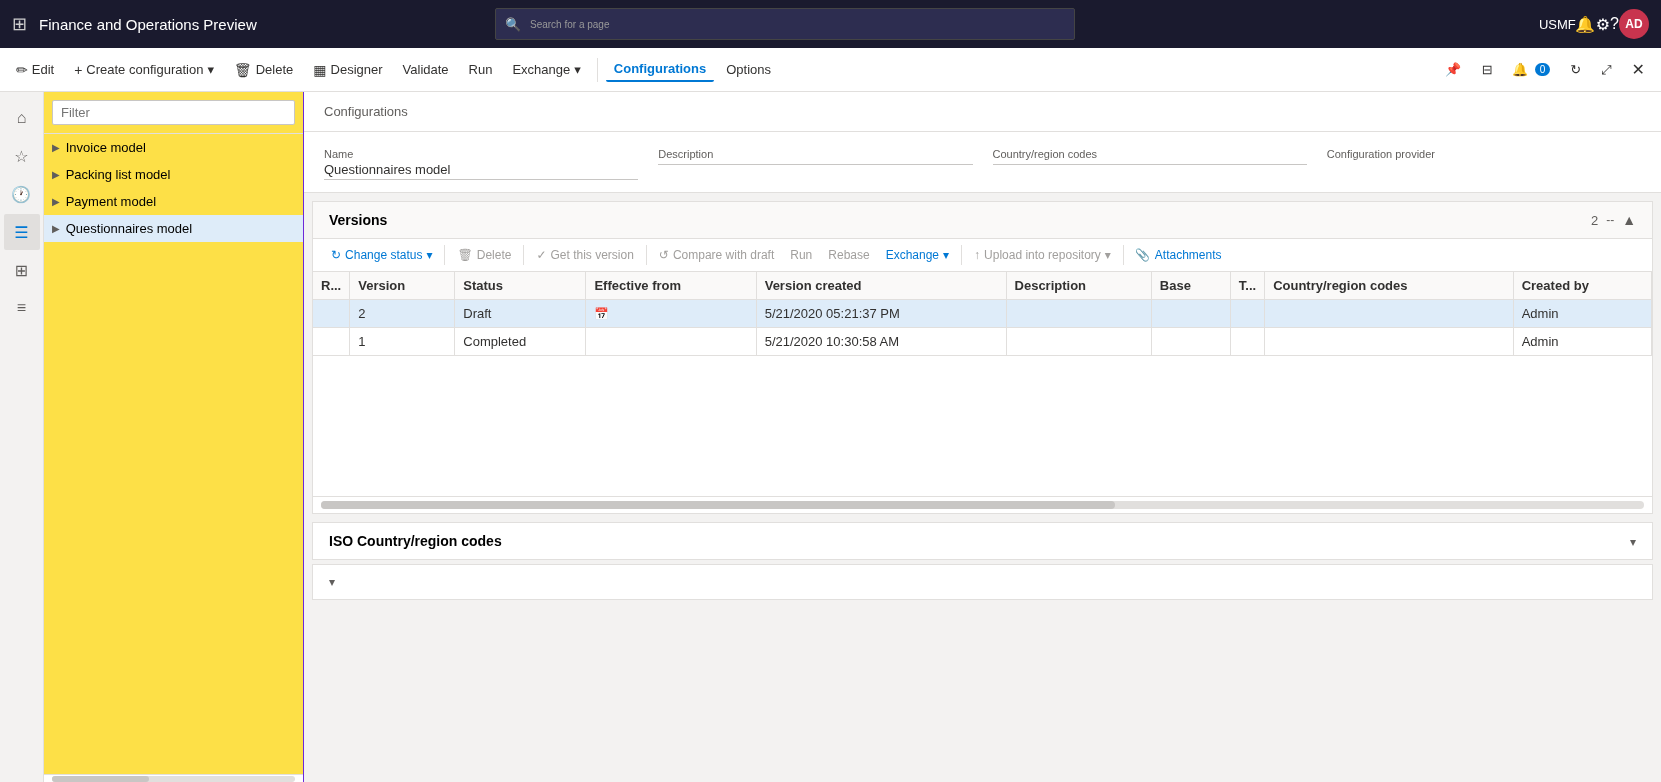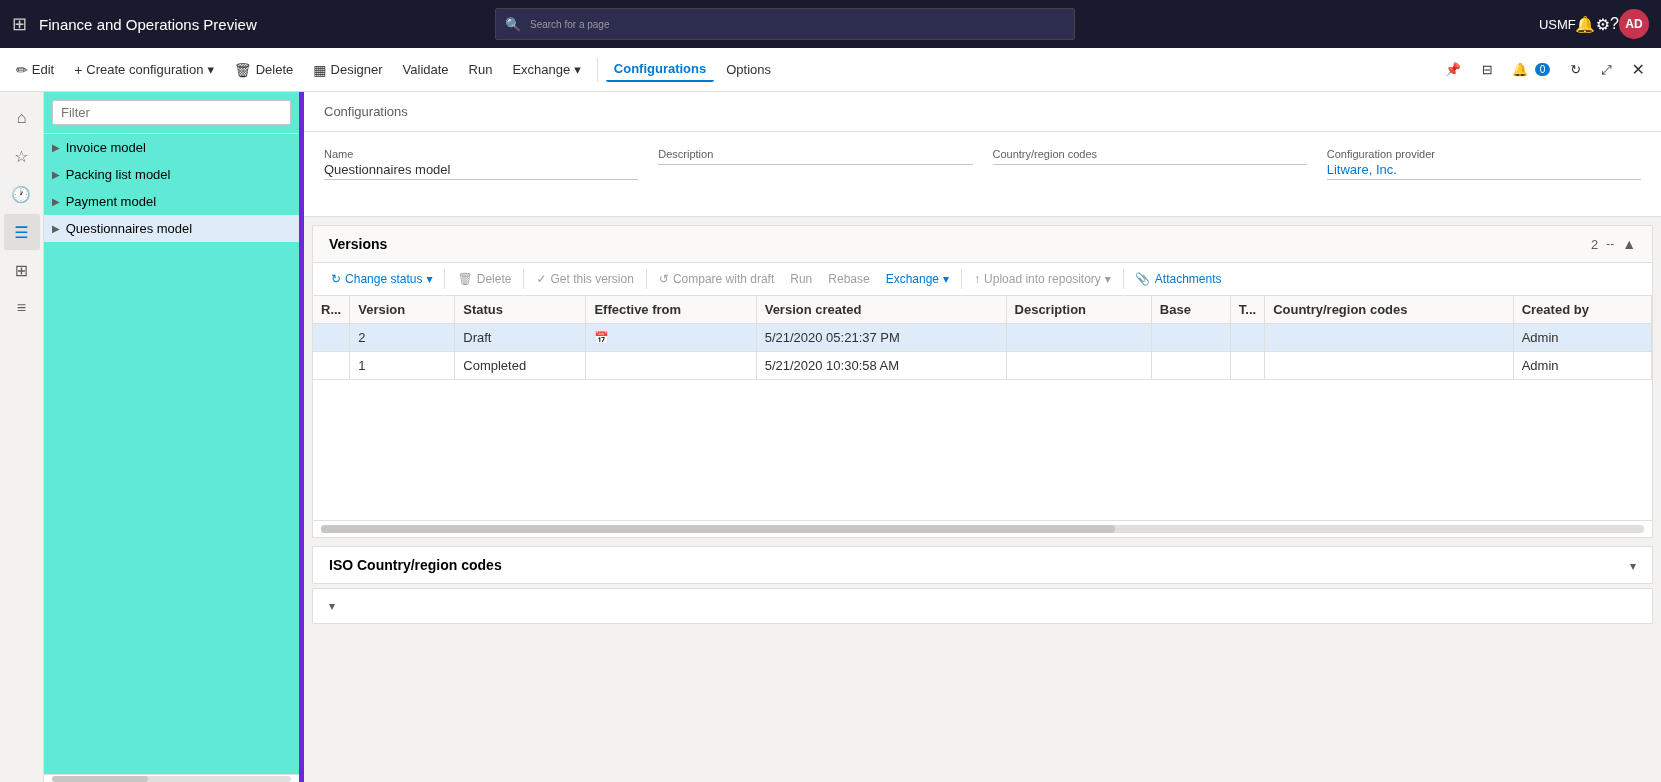--- a/index.html
+++ b/index.html
@@ -107,22 +107,22 @@
       color: #605e5c;
       font-size: 16px;
       border: none;
       background: transparent;
     }
     .sidebar-icon-btn.active { background: #e1dfdd; color: #0078d4; }
 
     
     .tree-panel {
       width: 260px;
-      background: #5eead4;
-      border-right: 5px solid #6d28d9;
+      background: #fde047;
+      border-right: 1px solid #6d28d9;
       display: flex;
       flex-direction: column;
       overflow: hidden;
     }
     .tree-filter {
       padding: 8px;
       border-bottom: 1px solid #e1dfdd;
     }
     .tree-filter input {
       width: 100%;
@@ -155,21 +155,21 @@
 
     .content-header {
       background: #fff;
       padding: 12px 20px;
       border-bottom: 1px solid #e1dfdd;
     }
     .content-header-title { font-size: 13px; color: #605e5c; }
 
     .form-section {
       background: #fff;
-      padding: 12px 20px 36px;
+      padding: 12px 20px 12px;
       border-bottom: 1px solid #e1dfdd;
     }
     .form-row {
       display: flex;
       gap: 20px;
       margin-top: 4px;
     }
     .form-field { flex: 1; }
     .form-field label { font-size: 11px; color: #605e5c; display: block; margin-bottom: 2px; }
     .form-field .field-value { font-size: 13px; color: #0078d4; border-bottom: 1px solid #c8c6c4; padding-bottom: 2px; }
@@ -402,21 +402,20 @@
         <div class="form-field">
           <label>Description</label>
           <div class="field-value plain"></div>
         </div>
         <div class="form-field">
           <label>Country/region codes</label>
           <div class="field-value plain"></div>
         </div>
         <div class="form-field">
           <label>Configuration provider</label>
-          <div class="field-value">Litware, Inc.</div>
         </div>
       </div>
     </div>
 
     <div class="versions-section">
       <div class="versions-header">
         <span class="versions-title">Versions</span>
         <span class="versions-count">2</span>
         <span style="color:#605e5c; font-size:12px; margin-right:8px;">--</span>
         <span class="versions-expand">▲</span>

